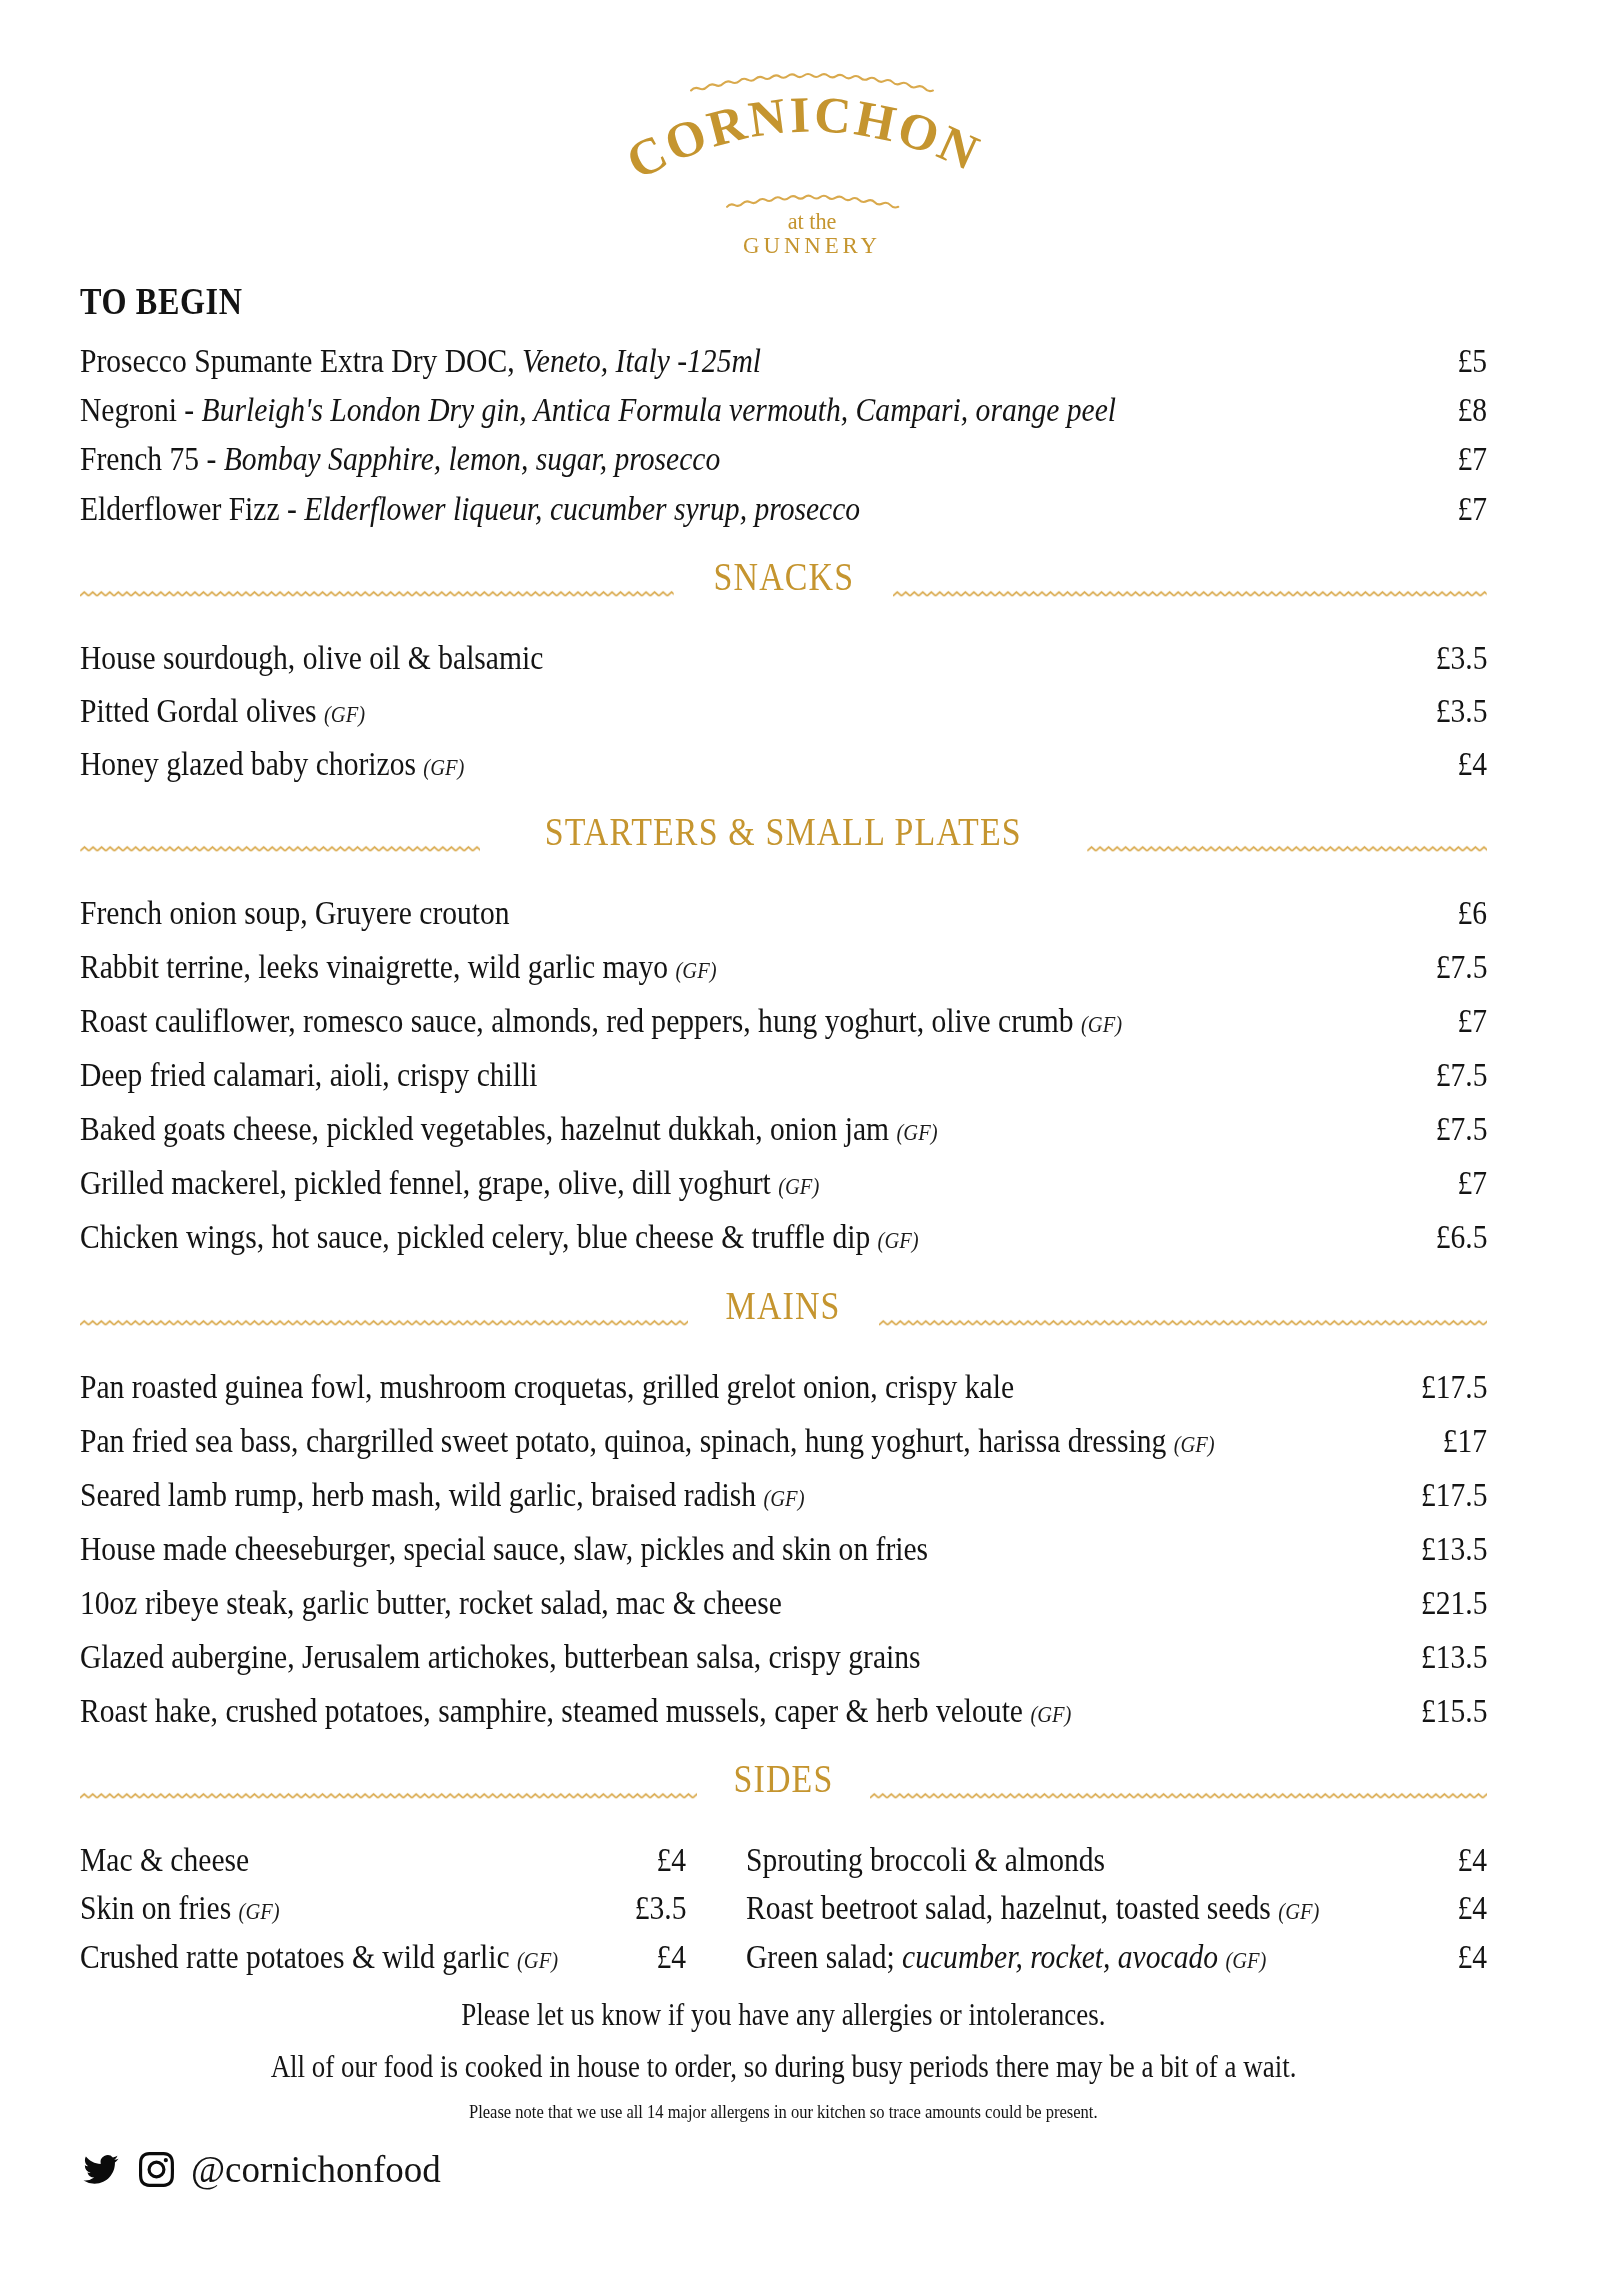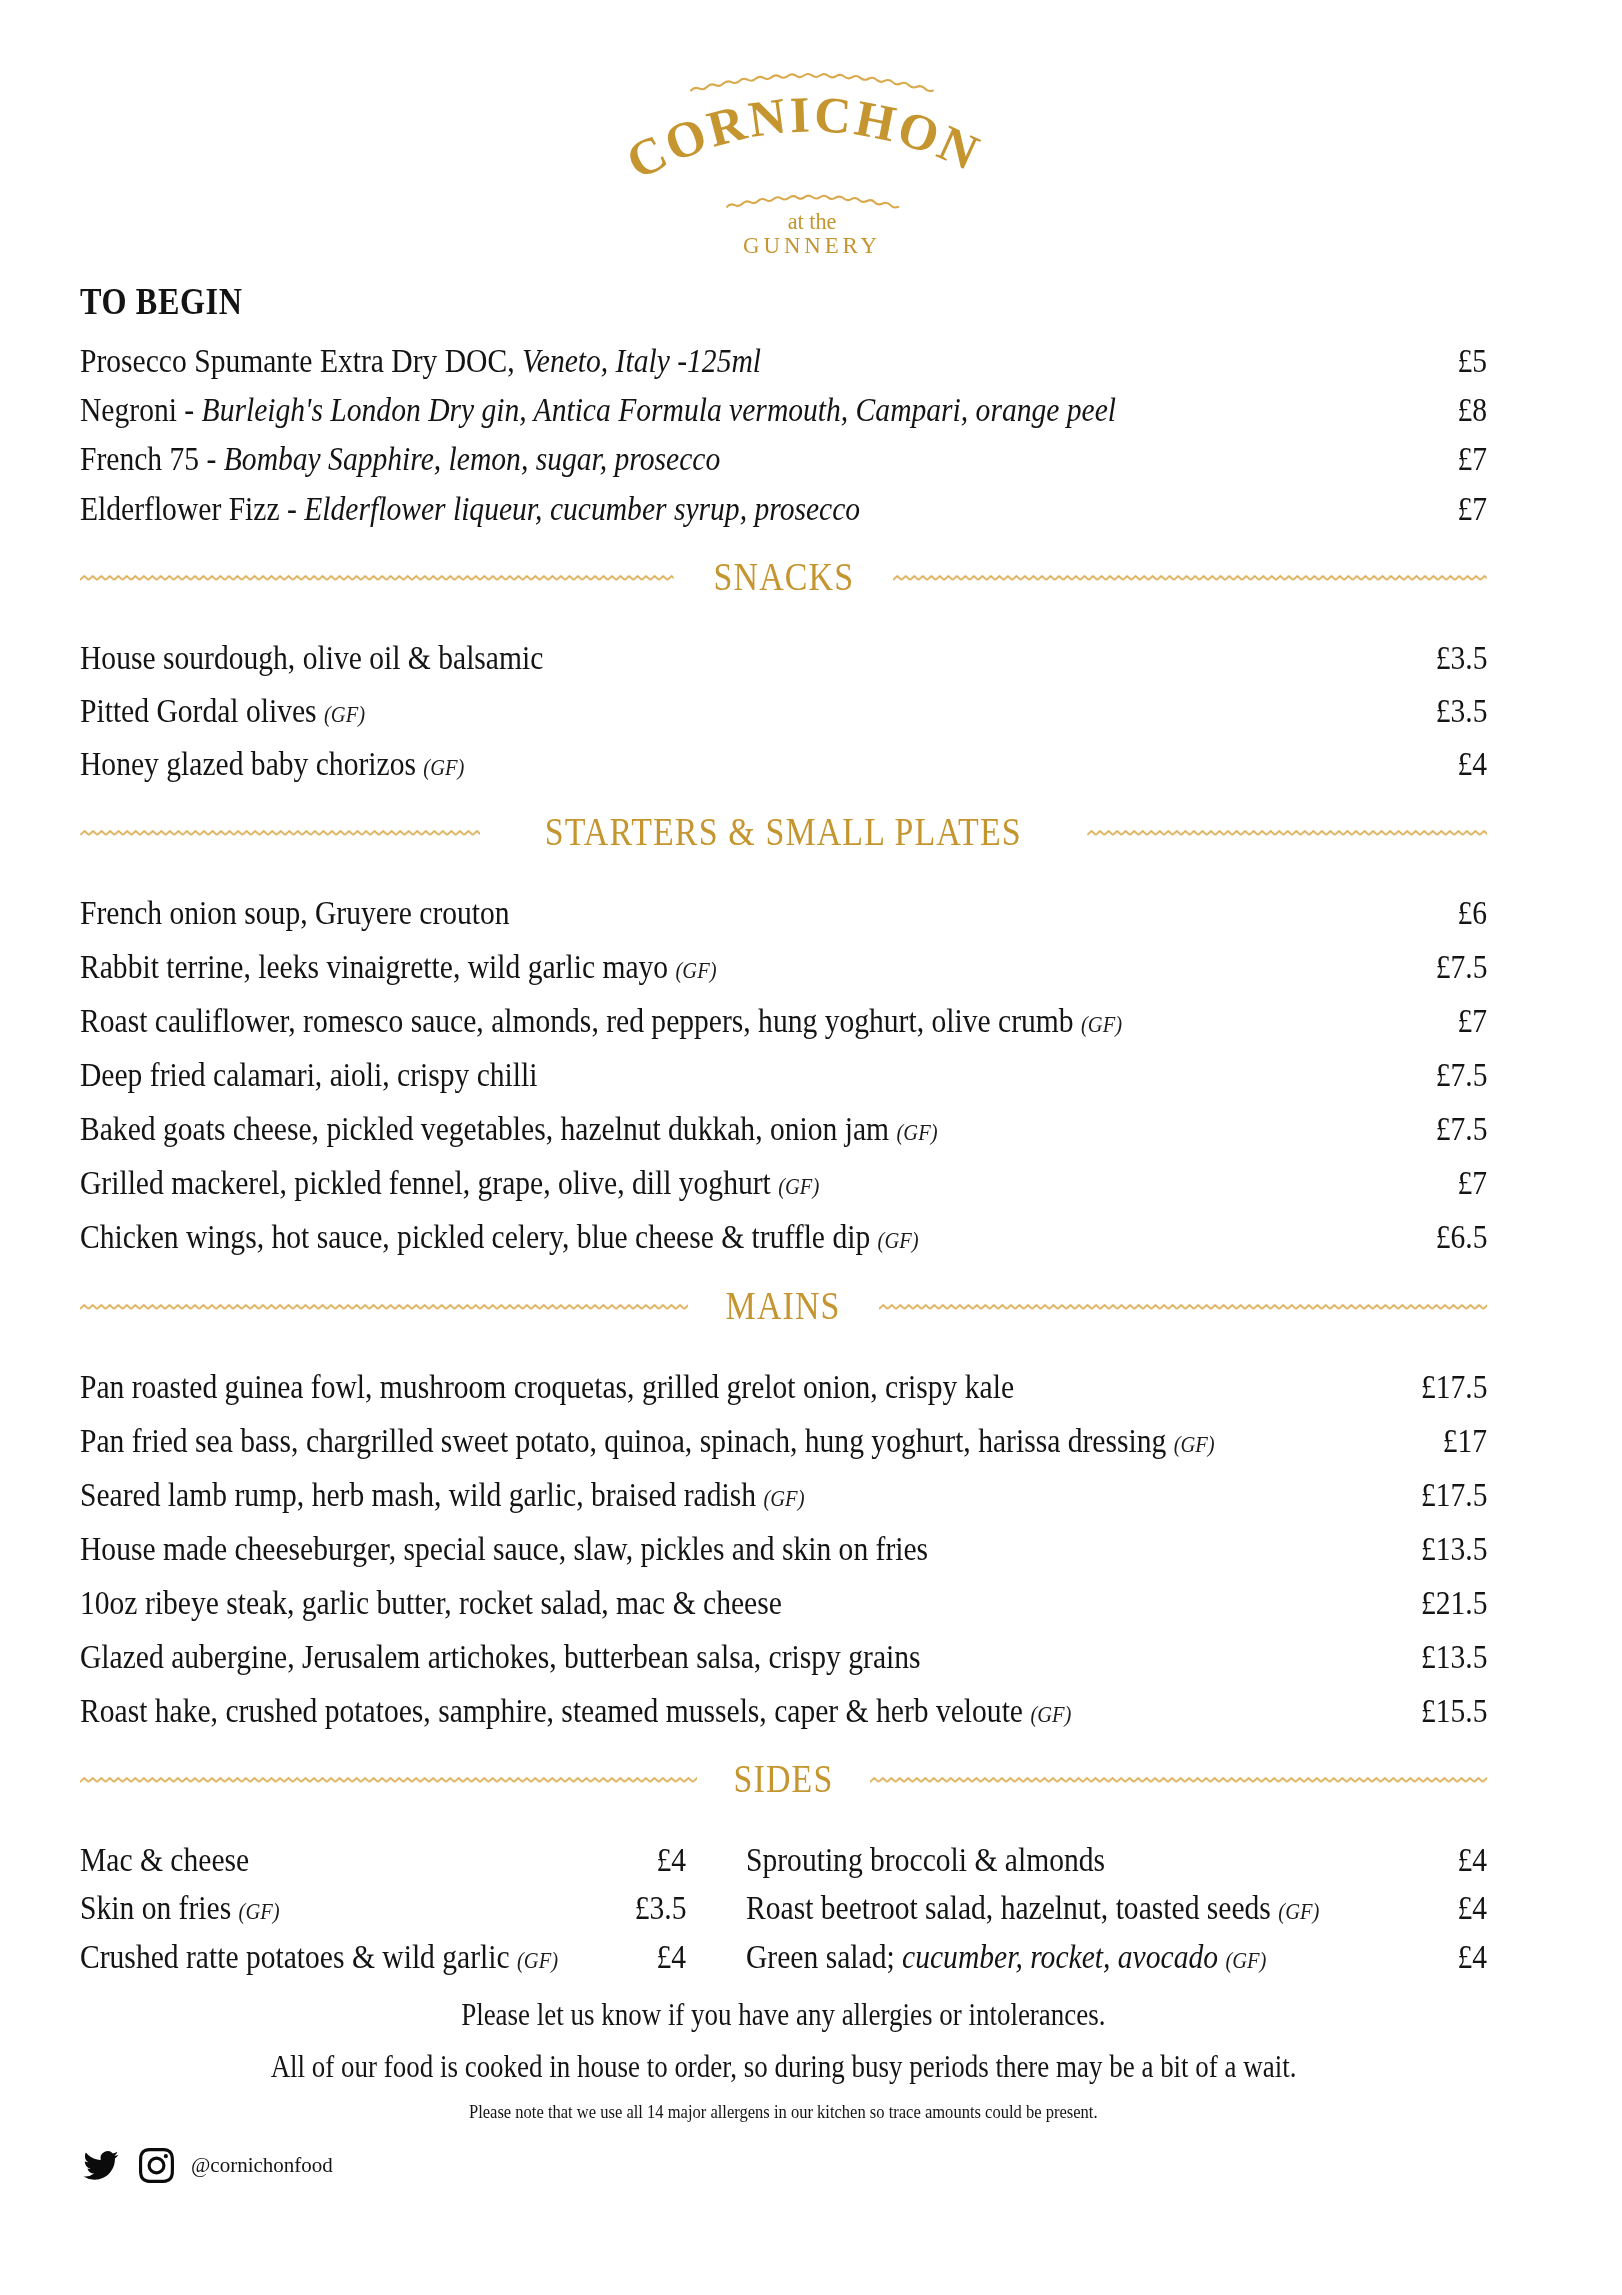--- a/index.html
+++ b/index.html
@@ -29,34 +29,34 @@
   .row{display:flex;align-items:flex-end;justify-content:space-between}
   .iname{font-size:34px;flex:0 1 auto;min-width:0}
   .desc{font-style:italic}
   .gf{font-style:italic;font-size:23.6px;color:#1d1d1d}
   .price{font-size:34px;margin-left:23.6px;flex:0 0 auto}
   .mb-begin{margin-bottom:13.7px}
   .mb-snack{margin-bottom:17px}
   .mb-main{margin-bottom:18.3px}
   .mb-side{margin-bottom:12.4px}
 
-  .divider{display:flex;align-items:center;margin:31px 0 42px}
+  .divider{display:flex;align-items:flex-end;margin:31px 0 42px}
   .zz{flex:1 1 auto;height:9.2px;display:block}
   .sec-title{font-size:39px;color:var(--gold);letter-spacing:1.3px;margin:0 29px;font-weight:normal}
 
   .sides-grid{display:grid;grid-template-columns:606px 741px;column-gap:60px}
 
   .footer{margin-top:10.5px}
   .footer-line{text-align:center;font-size:31px;margin-bottom:15.7px}
   .footer-line.small{font-size:19px;margin-bottom:0}
 
   .social{display:flex;align-items:center;gap:17px;margin-top:25px}
   .social .tw{width:42px;height:35px}
   .social .ig{width:35px;height:35px}
-  .handle{font-size:21px}
+  .handle{font-size:37px}
   .hidden-defs{position:absolute;width:0;height:0}
 </style>
 </head>
 <body>
 
 <svg class="hidden-defs" aria-hidden="true">
   <defs>
     <pattern id="zzp" width="13" height="14" patternUnits="userSpaceOnUse">
       <path d="M0 10.5 L6.5 4.5 L13 10.5" fill="none" stroke-width="2.6" style="stroke:var(--gold_light)"></path>
     </pattern>

